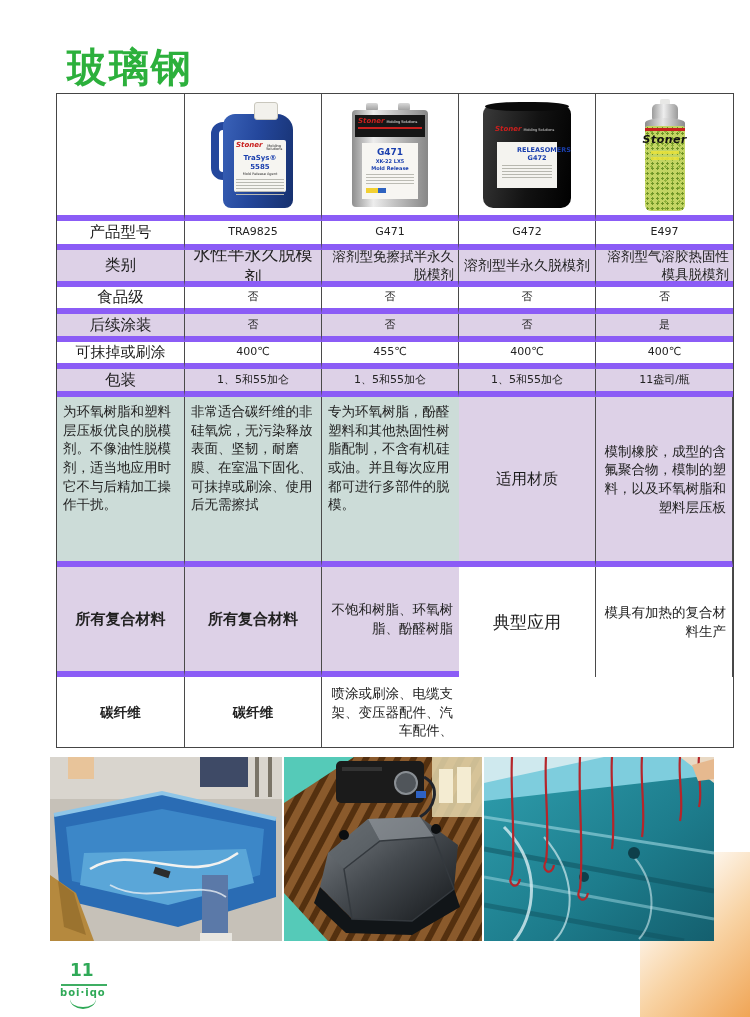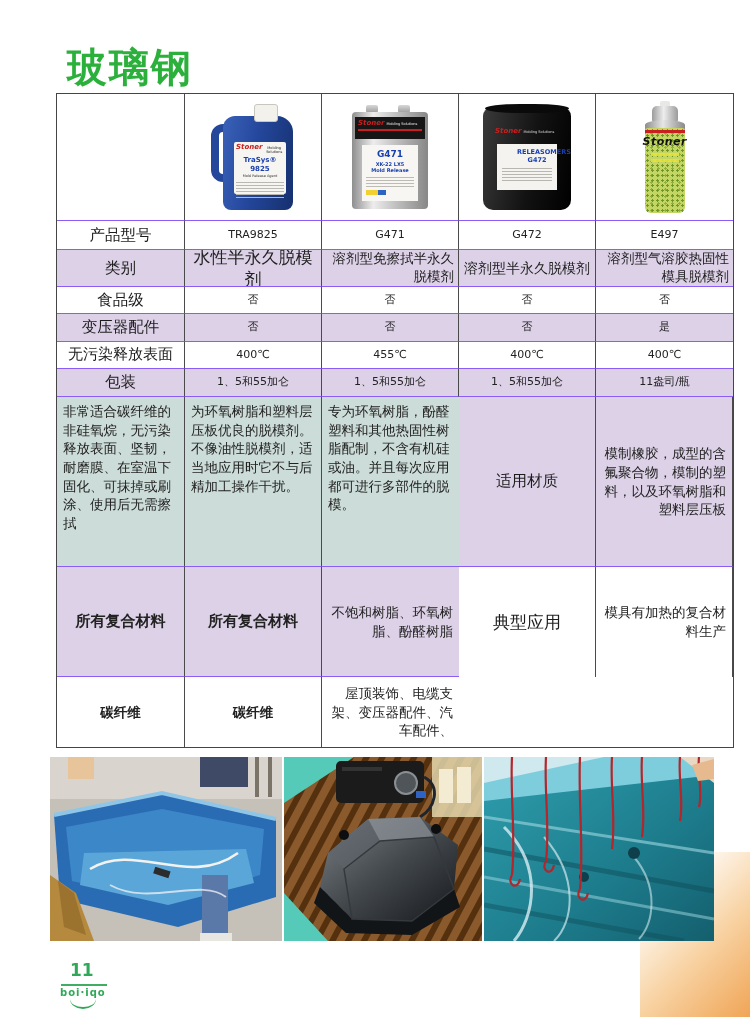--- a/index.html
+++ b/index.html
@@ -14,21 +14,21 @@
     background:linear-gradient(135deg,rgba(255,255,255,0) 18%,#f8d3a4 58%,#f0a556 100%);}
   
   .page-title{position:absolute;left:67px;top:40px;font-size:40px;font-weight:bold;color:#2cb03c;letter-spacing:2px;}
   
   .spec-table{
     position:absolute;left:56px;top:93px;width:678px;
     display:grid;grid-template-columns:128px 1fr 1fr 1fr 1fr;
     grid-template-rows:127px 29px 37px 27px 28px 27px 28px 170px 110px 70px;
     border:1px solid #454545;background:#fff;box-sizing:border-box;
   }
-  .c{border-right:1px solid #4a4a4a;border-bottom:1px solid #8b5cf6;
+  .c{border-right:1px solid #4a4a4a;border-bottom:6px solid #8b5cf6;
      display:flex;align-items:center;justify-content:center;text-align:center;
      box-sizing:border-box;overflow:hidden;position:relative;line-height:1.3;}
   .c.last{border-right:none;}
   .c.bot{border-bottom:none;}
   .lbl{font-size:15.5px;color:#1c1c1c;text-align:center;}
   .model{font-size:17px;}
   .bg-lav{background:#ddd1e7;}
   .bg-grn{background:#ccdcd8;}
   .cat{font-size:13.5px;padding:2px 4px;}
   .ta-l{text-align:right;justify-content:flex-start;}
@@ -112,21 +112,21 @@
   <div class="c img-cell">
     <div class="pimg jug">
       <div class="jug-handle"></div>
       <div class="jug-body"></div>
       <div class="jug-cap"></div>
       <div class="jug-label">
         <div class="brandline">
           <span class="stoner">Stoner</span>
           <span class="msub">Molding Solutions</span>
         </div>
-        <div class="jl-name">TraSys® 9825</div>
+        <div class="jl-name">TraSys® 5585</div>
         <div class="jl-sub">Mold Release Agent</div>
         <div class="fineprint"></div>
       </div>
     </div>
   </div>
   <div class="c img-cell">
     <div class="pimg mcan">
       <div class="mcan-spout" style="left:14px;"></div>
       <div class="mcan-spout" style="left:46px;"></div>
       <div class="mcan-body"></div>
@@ -187,53 +187,53 @@
   <div class="c cat bg-lav ta-l">溶剂型免擦拭半永久脱模剂</div>
   <div class="c cat bg-lav" style="font-size:14px;">溶剂型半永久脱模剂</div>
   <div class="c cat bg-lav ta-l last">溶剂型气溶胶热固性模具脱模剂</div>
 
   <div class="c lbl">食品级</div>
   <div class="c val">否</div>
   <div class="c val">否</div>
   <div class="c val">否</div>
   <div class="c val last">否</div>
 
-  <div class="c lbl bg-lav">变压器配件</div>
+  <div class="c lbl bg-lav">后续涂装</div>
   <div class="c val bg-lav">否</div>
   <div class="c val bg-lav">否</div>
   <div class="c val bg-lav">否</div>
   <div class="c val bg-lav last">是</div>
 
-  <div class="c lbl" style="font-size:15px;">无污染释放表面</div>
+  <div class="c lbl" style="font-size:15px;">可抹掉或刷涂</div>
   <div class="c val">400℃</div>
   <div class="c val">455℃</div>
   <div class="c val">400℃</div>
   <div class="c val last">400℃</div>
 
   <div class="c lbl bg-lav">包装</div>
   <div class="c val bg-lav">1、5和55加仑</div>
   <div class="c val bg-lav">1、5和55加仑</div>
   <div class="c val bg-lav">1、5和55加仑</div>
   <div class="c val bg-lav last">11盎司/瓶</div>
 
+  <div class="c txt bg-grn">为环氧树脂和塑料层压板优良的脱模剂。不像油性脱模剂，适当地应用时它不与后精加工操作干扰。</div>
   <div class="c txt bg-grn">非常适合碳纤维的非硅氧烷，无污染释放表面、坚韧，耐磨膜、在室温下固化、可抹掉或刷涂、使用后无需擦拭</div>
-  <div class="c txt bg-grn">为环氧树脂和塑料层压板优良的脱模剂。不像油性脱模剂，适当地应用时它不与后精加工操作干扰。</div>
   <div class="c txt bg-grn last">专为环氧树脂，酚醛塑料和其他热固性树脂配制，不含有机硅或油。并且每次应用都可进行多部件的脱模。</div>
 
   <div class="c lbl bg-lav">适用材质</div>
   <div class="c mat bg-lav vc ta-l">模制橡胶，成型的含氟聚合物，模制的塑料，以及环氧树脂和塑料层压板</div>
   <div class="c mat bg-lav vc ctr" style="font-size:15px;">所有复合材料</div>
   <div class="c mat bg-lav vc ctr" style="font-size:15px;">所有复合材料</div>
   <div class="c mat bg-lav vc ta-l last">不饱和树脂、环氧树脂、酚醛树脂</div>
 
   <div class="c lbl bot" style="font-size:17px;">典型应用</div>
   <div class="c app bot vc ta-l">模具有加热的复合材料生产</div>
   <div class="c app bot vc ctr">碳纤维</div>
   <div class="c app bot vc ctr">碳纤维</div>
-  <div class="c app bot vc ta-l last">屋顶装饰、电缆支架、变压器配件、汽车配件、</div>
+  <div class="c app bot vc ta-l last">喷涂或刷涂、电缆支架、变压器配件、汽车配件、</div>
 </div>
 
 <div class="photos">
 
   <svg width="232" height="184" viewBox="0 0 232 184">
     <rect width="232" height="184" fill="#c6c1b8"></rect>
     <rect width="232" height="42" fill="#d9d5ce"></rect>
     <rect x="18" y="0" width="26" height="22" fill="#e8c49a"></rect>
     <rect x="150" y="0" width="48" height="30" fill="#3e4a66"></rect>
     <rect x="205" y="0" width="4" height="40" fill="#7a7468"></rect>

